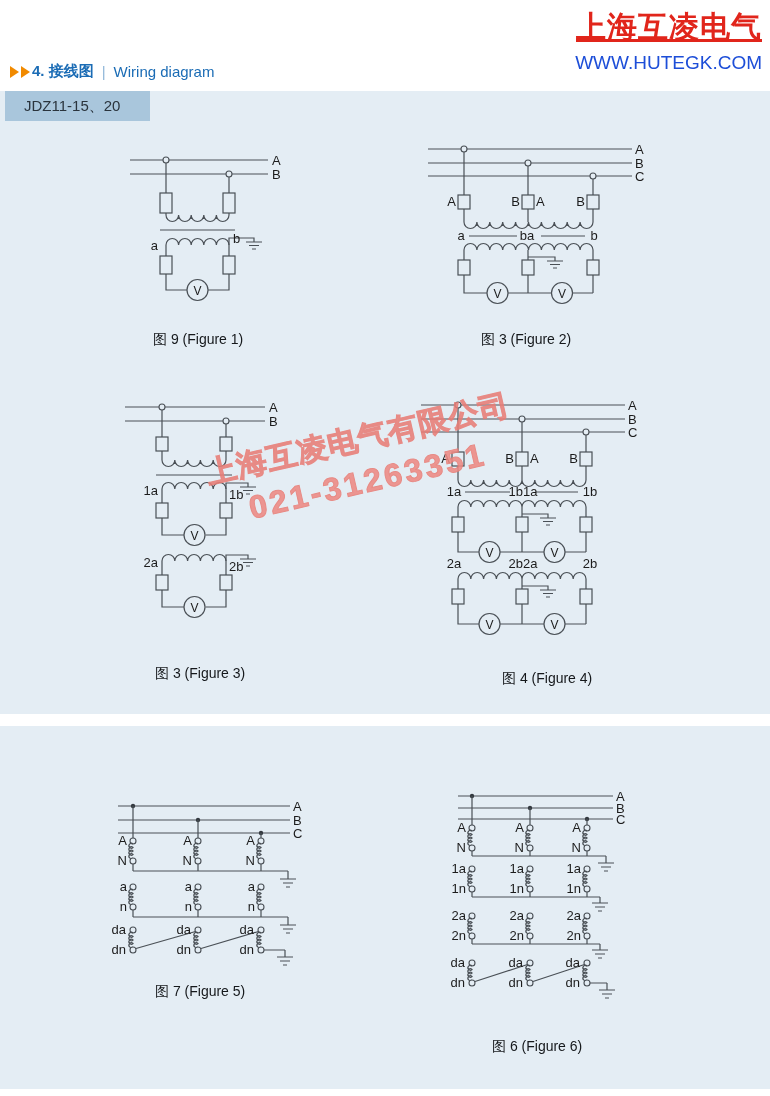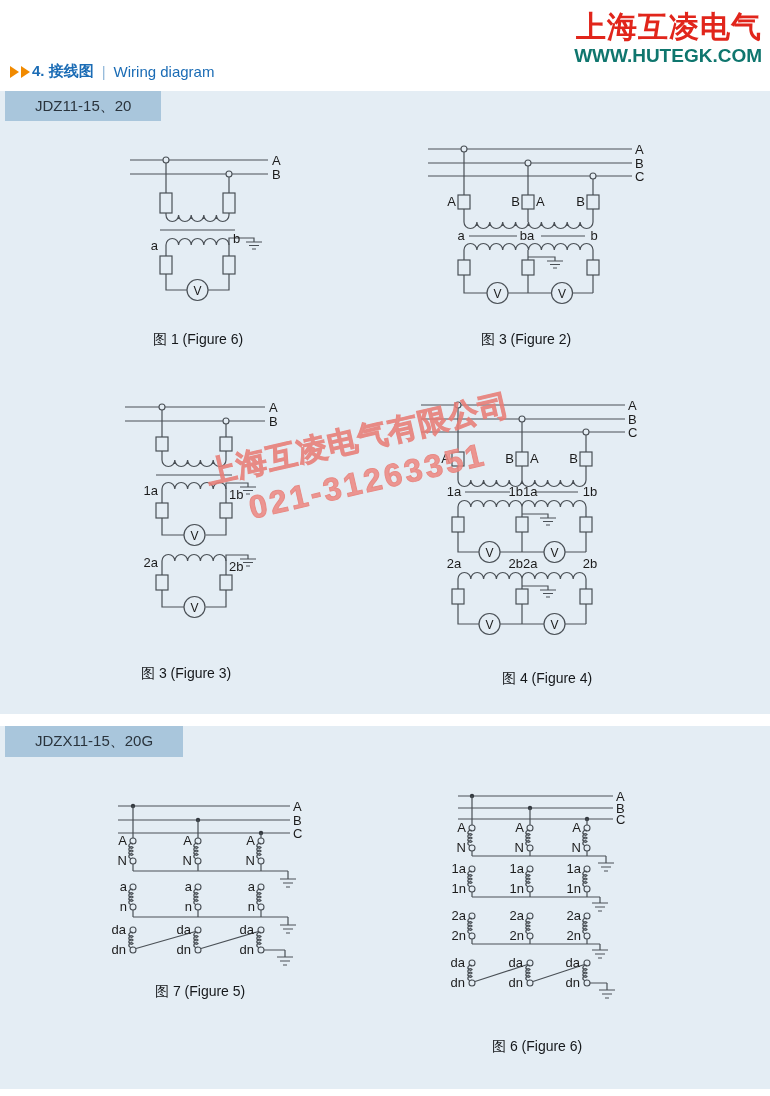--- a/index.html
+++ b/index.html
@@ -1,33 +1,33 @@
 <!DOCTYPE html>
 <html><head>
 <meta charset="utf-8">
 <style>
   html,body{margin:0;padding:0;background:#fff;}
   .page{position:relative;width:770px;height:1096px;background:#fff;overflow:hidden;
         font-family:"Liberation Sans","DejaVu Sans",sans-serif;}
   
   .logo{position:absolute;top:10px;right:8px;text-align:right;line-height:1.1;}
-  .logo .zh{font-size:30px;font-weight:bold;color:#e1251b;letter-spacing:1px;}
-  .logo .url{font-size:19px;font-weight:bold;color:#0f766e;margin-top:3px;}
+  .logo .zh{font-size:30px;font-weight:bold;color:#e1251b;letter-spacing:1px;text-decoration:underline;}
+  .logo .url{font-size:19px;font-weight:normal;color:#1d4ed8;margin-top:10px;}
   
   .heading{position:absolute;left:10px;top:62px;display:flex;align-items:center;font-size:15px;color:#1b6cb5;}
   .tri{width:0;height:0;border-left:9px solid #f18a00;border-top:6px solid transparent;
        border-bottom:6px solid transparent;margin-right:2px;}
   .heading .zh{font-weight:bold;margin-left:0;}
   .heading .sep{color:#8fb6d8;margin:0 8px;}
   
   .panel{position:absolute;left:0;width:770px;background:#e4edf4;}
   .panel1{top:91px;height:623px;}
   .panel2{top:726px;height:363px;}
   .hbox{position:absolute;left:5px;background:#a9c6dc;color:#2a343d;font-size:15px;
-        line-height:30px;padding-left:30px;z-index:5;}
+        line-height:30px;padding-left:19px;z-index:5;}
   .hbox1{top:91px;width:126px;height:30px;}
   .hbox2{top:726px;width:148px;height:31px;}
   
   svg.fig{position:absolute;z-index:10;}
   svg .w{stroke:#4a5056;stroke-width:1.2;fill:none;}
   svg .fz{fill:#e4edf4;stroke:#4a5056;stroke-width:1.2;}
   svg .trm{fill:#e4edf4;stroke:#4a5056;stroke-width:1.1;}
   svg .dot{fill:#343a40;stroke:none;}
   svg text{font-family:"Liberation Sans","DejaVu Sans",sans-serif;fill:#1c1c1c;font-size:13px;}
   svg text.vt{font-size:12px;text-anchor:middle;}
@@ -55,21 +55,20 @@
     <span class="tri"></span>
     <span class="tri"></span>
     <span class="zh">4. 接线图</span>
     <span class="sep">|</span>
     <span class="en">Wiring diagram</span>
   </div>
 
   <div class="panel panel1"></div>
   <div class="panel panel2"></div>
   <div class="hbox hbox1">JDZ11-15、20</div>
-  <div class="hbox hbox2">JDZX11-15、20G</div>
 
   <svg class="fig" style="left:108px;top:140px" width="200" height="175" viewBox="0 0 200 175">
     <g>
       <path class="w" d="M22,20 H160 M22,34 H160"></path>
       <circle class="trm" cx="58" cy="20" r="3"></circle>
         <circle class="trm" cx="121" cy="34" r="3"></circle>
     </g>
     <text x="164" y="25">A</text>
     <text x="164" y="39">B</text>
     <g>
@@ -86,21 +85,21 @@
       <rect class="fz" x="115" y="116" width="12" height="18"></rect>
       <path class="w" d="M121,105 V98 H146 V102 M138,102 H154 M141,105.5 H151 M144,109 H148"></path>
       <text class="e" x="50" y="110">a</text>
       <text x="125" y="103">b</text>
     </g>
     <g>
       <circle class="fz" cx="89.5" cy="150" r="10.5"></circle>
       <text class="vt" x="89.5" y="154.5">V</text>
     </g>
   </svg>
-  <div class="cap" style="left:153px;top:331px">图 1 (Figure 6)</div>
+  <div class="cap" style="left:153px;top:331px">图 9 (Figure 1)</div>
 
   <svg class="fig" style="left:420px;top:140px" width="235" height="175" viewBox="0 0 235 175">
     <g>
       <path class="w" d="M8,9 H212 M8,23 H212 M8,36 H212"></path>
       <circle class="trm" cx="44" cy="9" r="3"></circle>
         <circle class="trm" cx="108" cy="23" r="3"></circle>
         <circle class="trm" cx="173" cy="36" r="3"></circle>
     </g>
     <text x="215" y="13.5">A</text>
     <text x="215" y="27.5">B</text>
@@ -172,21 +171,21 @@
       <path class="w" d="M54,166 V180 M54,195 V212 H76 M118,166 V180 M118,195 V212 H97.5"></path>
       <rect class="fz" x="48" y="180" width="12" height="15"></rect>
       <rect class="fz" x="112" y="180" width="12" height="15"></rect>
       <path class="w" d="M118,166 V160 H140 V164 M132,164 H148 M135,167.5 H145 M138,171 H142"></path>
       <text class="e" x="50" y="172">2a</text>
       <text x="121" y="176">2b</text>
       <circle class="fz" cx="86.5" cy="212" r="10.5"></circle>
       <text class="vt" x="86.5" y="216.5">V</text>
     </g>
   </svg>
-  <div class="cap" style="left:141px;top:665px">图 3 (Figure 3)</div>
+  <div class="cap" style="left:155px;top:665px">图 3 (Figure 3)</div>
 
   <svg class="fig" style="left:418px;top:395px" width="235" height="250" viewBox="0 0 235 250">
     <g>
       <path class="w" d="M3,10 H207 M3,24 H207 M3,37 H207"></path>
       <circle class="trm" cx="40" cy="10" r="3"></circle>
         <circle class="trm" cx="104" cy="24" r="3"></circle>
         <circle class="trm" cx="168" cy="37" r="3"></circle>
     </g>
     <text x="210" y="14.5">A</text>
     <text x="210" y="28.5">B</text>

